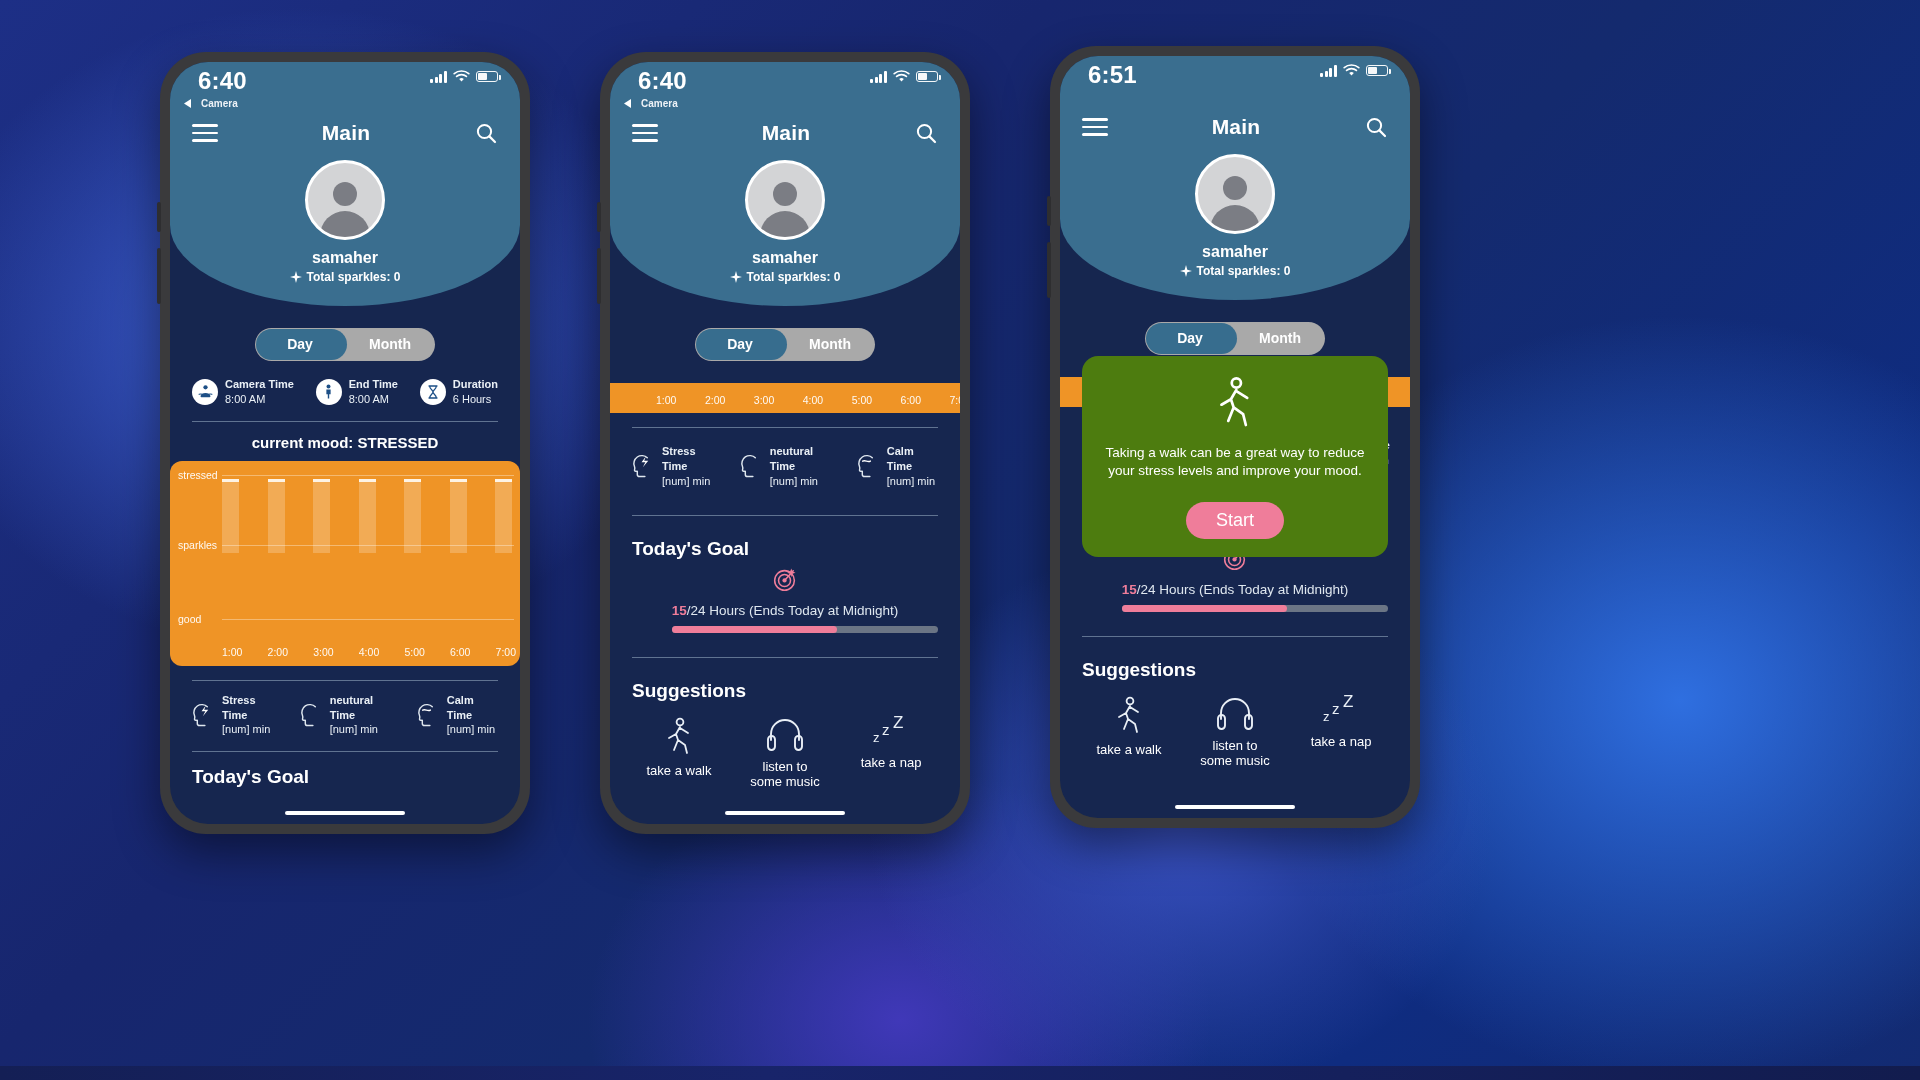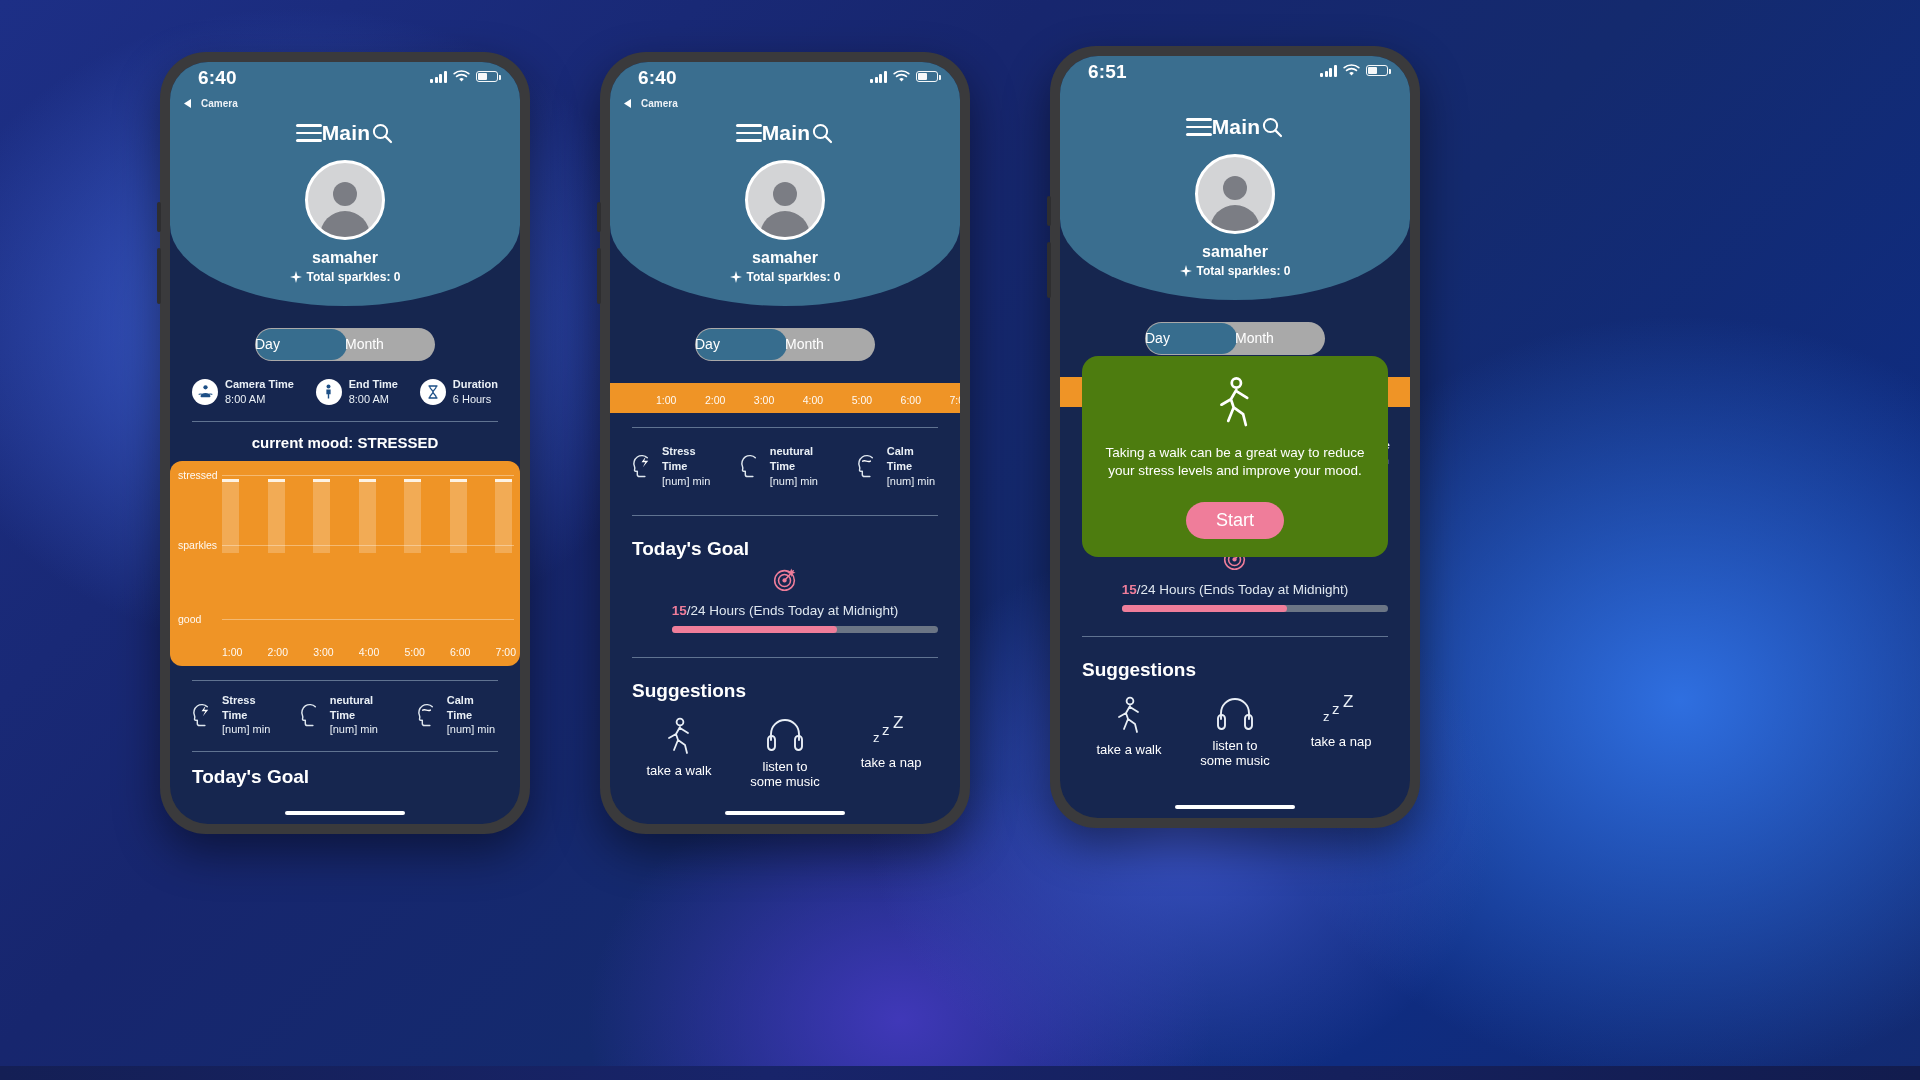--- a/index.html
+++ b/index.html
@@ -43,21 +43,21 @@
     overflow: hidden;
     position: relative;
   }
 
   
   .statusbar {
     position:relative; height:46px; color:#fff;
   }
   .sb-time {
     position:absolute; left:28px; top:5px;
-    font-size:19px; font-weight:700; letter-spacing:.2px;
+    font-size:24px; font-weight:700; letter-spacing:.2px;
   }
   .sb-back {
     position:absolute; left:14px; top:36px;
     font-size:10px; font-weight:600; color:#eef2f7;
     display:flex; align-items:center; gap:10px;
   }
   .sb-right {
     position:absolute; right:22px; top:8px;
     display:flex; align-items:center; gap:6px;
   }
@@ -78,21 +78,21 @@
   .hero {
     background:#3a6e8f;
     border-bottom-left-radius: 50% 28%;
     border-bottom-right-radius: 50% 28%;
     padding-bottom:22px;
     position:relative;
     margin-top:-46px;
     padding-top:46px;
   }
   .navbar {
-    display:flex; align-items:center; justify-content:center;
+    display:flex; align-items:center; justify-content:space-between;
     padding: 6px 22px 0;
     height:44px;
   }
   .hamburger { width:26px; cursor:pointer; }
   .hamburger span { display:block; height:2.6px; background:#fff; border-radius:2px; margin:5px 0; }
   .nav-title { color:#fff; font-size:21px; font-weight:700; letter-spacing:.2px; }
   .search-ico { width:24px; height:24px; }
   .avatar-wrap { display:flex; flex-direction:column; align-items:center; margin-top:8px; }
   .avatar {
     width:80px; height:80px; border-radius:50%;
@@ -106,21 +106,21 @@
 
   
   .content { position:relative; }
   .seg {
     margin: 22px auto 0;
     width:180px; height:33px;
     background:#a9a9a9; border-radius:20px;
     display:flex; align-items:center; position:relative;
   }
   .seg div {
-    flex:1; font-size:14px; color:#fff; line-height:33px; z-index:2; font-weight:400;
+    flex:1; text-align:center; font-size:14px; color:#fff; line-height:33px; z-index:2; font-weight:700;
   }
   .seg .thumb {
     position:absolute; left:1px; top:1px; width:91px; height:31px;
     background:#376d8e; border-radius:20px; z-index:1;
   }
   .seg .inactive { color:#fff; }
 
   
   .statrow { display:flex; justify-content:space-between; padding: 16px 22px 0; gap:6px; }
   .stat { display:flex; align-items:center; gap:7px; }

